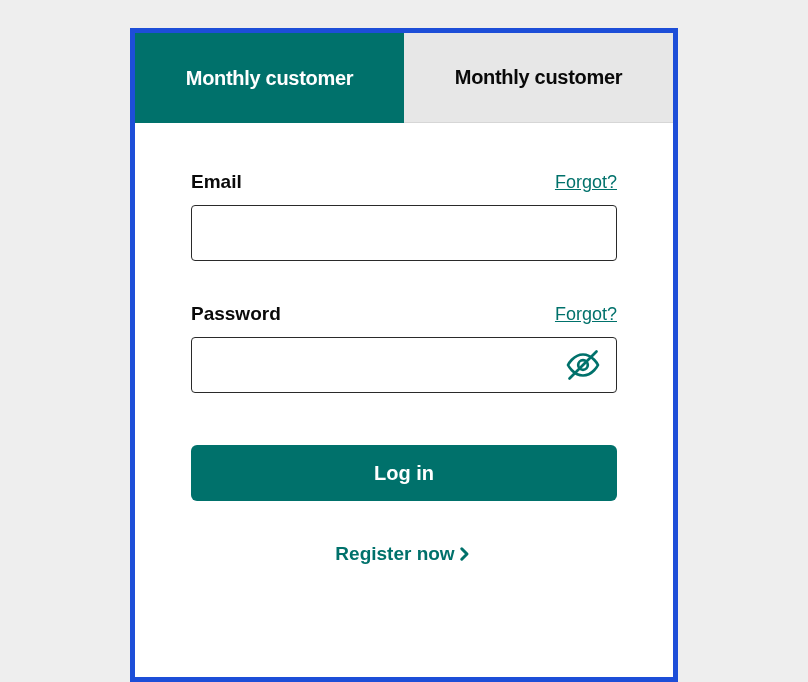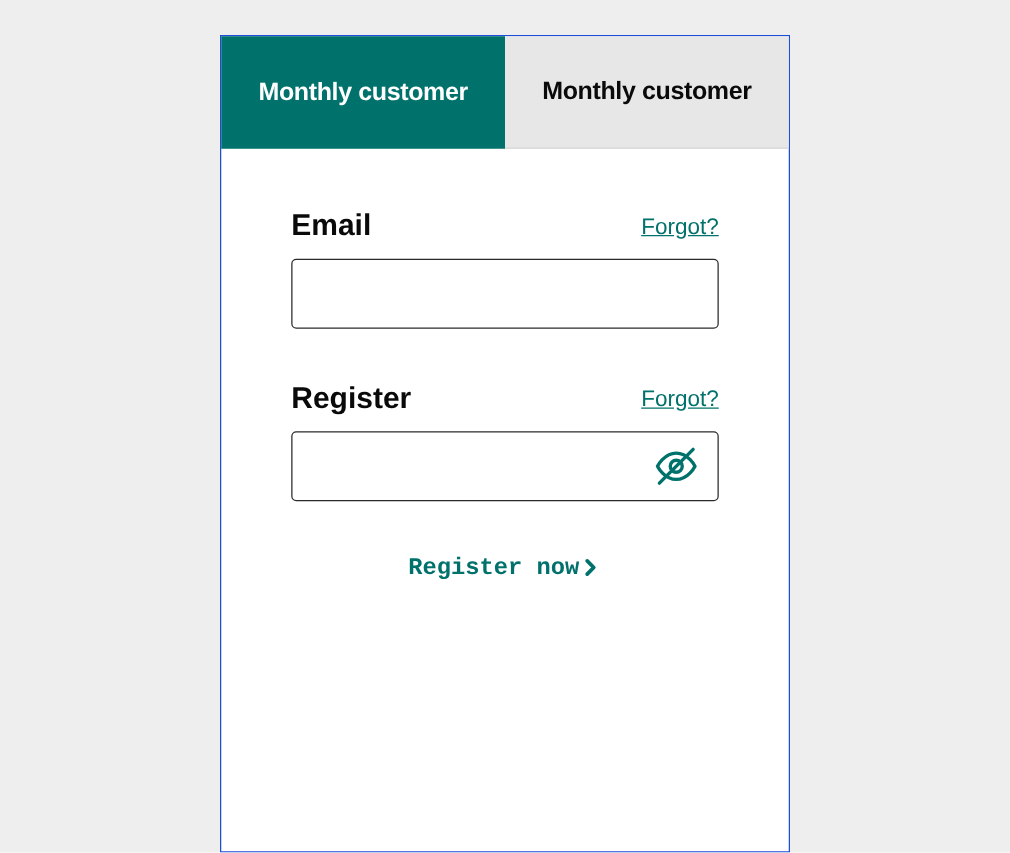--- a/index.html
+++ b/index.html
@@ -10,23 +10,23 @@
     body {
       background: #eeeeee;
       font-family: Arial, Helvetica, sans-serif;
       display: flex;
       justify-content: center;
       padding-top: 28px;
       width: 808px;
       height: 682px;
     }
     .card {
-      width: 456px;
+      width: 548px;
       background: #fff;
-      border: 1px solid #1d4ed8;
+      border: 5px solid #1d4ed8;
     }
     .tabs {
       display: flex;
       width: 100%;
     }
     .tab {
       flex: 1;
       height: 90px;
       display: flex;
       align-items: center;
@@ -52,21 +52,21 @@
       margin-bottom: 42px;
     }
     .label-row {
       display: flex;
       justify-content: space-between;
       align-items: center;
       margin-bottom: 12px;
     }
     .label {
       font-weight: 900;
-      font-size: 24px;
+      font-size: 19px;
       color: #0a0a0a;
     }
     .forgot {
       font-weight: 400;
       font-size: 18px;
       color: #00716b;
       text-decoration: underline;
       cursor: pointer;
     }
     .input-wrap {
@@ -105,21 +105,20 @@
       cursor: pointer;
       margin-top: 10px;
       margin-bottom: 42px;
     }
     .register-row {
       display: flex;
       align-items: center;
       justify-content: center;
       gap: 0;
       cursor: pointer;
-      font-family: Liberation Mono, monospace;
     }
     .register-text {
       font-weight: 900;
       font-size: 19px;
       color: #00716b;
     }
     .chevron {
       color: #00716b;
       display: flex;
       align-items: center;
@@ -141,35 +140,36 @@
         <span class="label">Email</span>
         <a class="forgot">Forgot?</a>
       </div>
       <div class="input-wrap">
         <input class="input" type="text" value="" style="">
       </div>
     </div>
 
     <div class="field">
       <div class="label-row">
-        <span class="label">Register</span>
+        <span class="label">Password</span>
         <a class="forgot">Forgot?</a>
       </div>
       <div class="input-wrap">
         <input class="input password" type="password" value="" style="">
         <span class="eye-toggle">
           <svg width="36" height="36" viewBox="0 0 24 24" fill="none" stroke="currentColor" stroke-width="1.8" stroke-linecap="round" stroke-linejoin="round">
             <path d="M2 12s3.5-7 10-7 10 7 10 7-3.5 7-10 7S2 12 2 12z"></path>
             <circle cx="12" cy="12" r="3.2"></circle>
             <line x1="3" y1="21" x2="21" y2="3"></line>
           </svg>
         </span>
       </div>
     </div>
 
+    <button class="login-btn">Log in</button>
 
     <div class="register-row">
       <span class="register-text">Register now</span>
       <span class="chevron">
         <svg width="18" height="18" viewBox="0 0 24 24" fill="none" stroke="currentColor" stroke-width="4" stroke-linecap="round" stroke-linejoin="round">
           <polyline points="9 5 16 12 9 19"></polyline>
         </svg>
       </span>
     </div>
 

